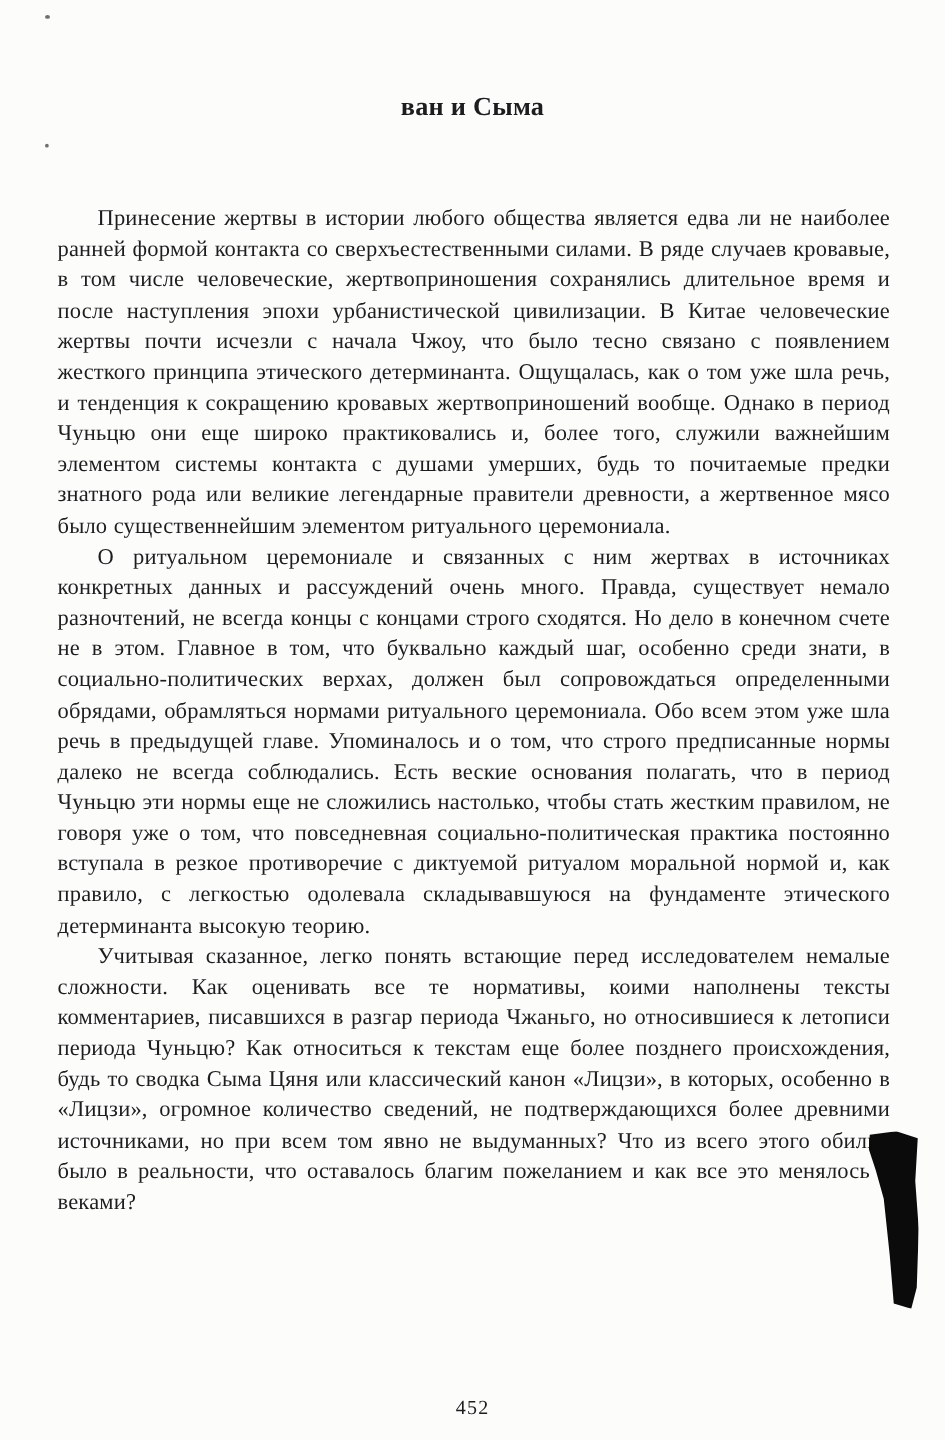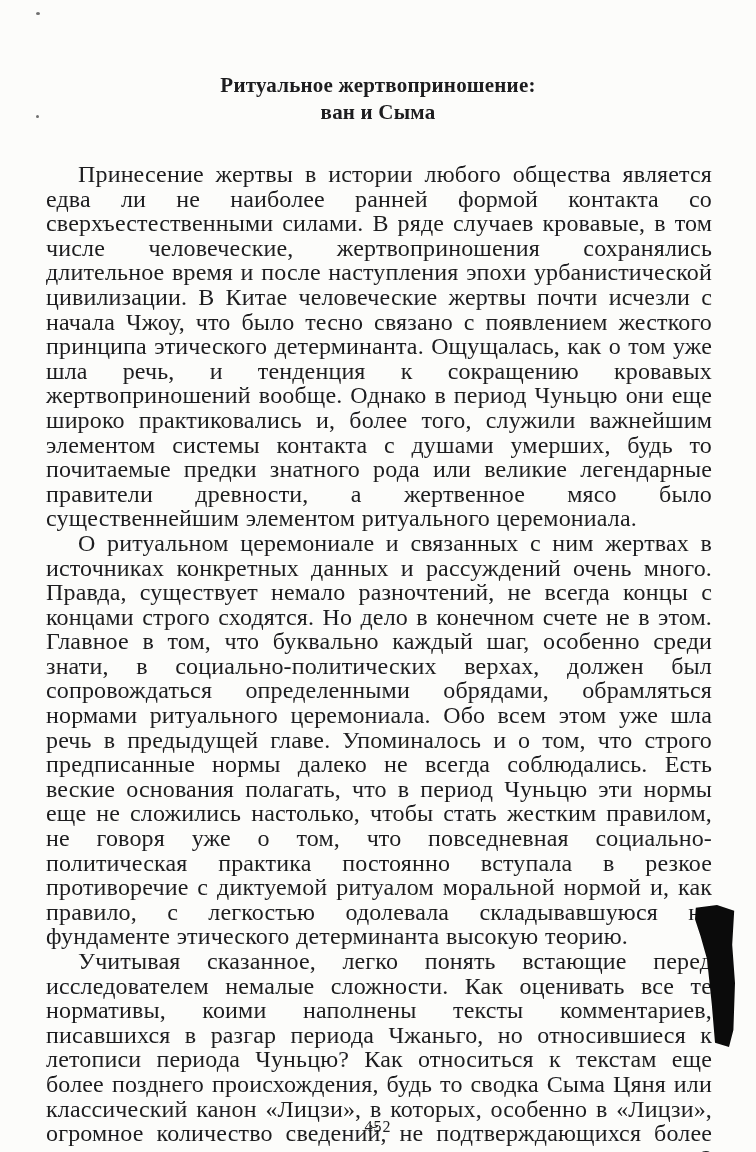--- a/index.html
+++ b/index.html
@@ -33,21 +33,21 @@
   .body-text {
     position: absolute;
     top: 162px;
     left: 46px;
     width: 666px;
   }
   .para {
     margin: 0;
     text-align: justify;
     text-indent: 32px;
-    font-size: 24px;
+    font-size: 18px;
     line-height: 24.6px;
     letter-spacing: 0.15px;
     word-spacing: 0.5px;
     hyphens: auto;
   }
   .page-number {
     position: absolute;
     bottom: 16px;
     left: 0;
     right: 0;
@@ -75,21 +75,20 @@
 </style>
 </head>
 <body>
 
 <div class="page">
 
   <div class="speck speck-1"></div>
   <div class="speck speck-2"></div>
 
   <h1 class="title">
-    <span class="title-line">Ритуальное жертвоприношение:</span>
     <span class="title-line">ван и Сыма</span>
   </h1>
 
   <div class="body-text">
     <p class="para">Принесение жертвы в истории любого общества является едва ли не наиболее ранней формой контакта со сверхъестественными силами. В ряде случаев кровавые, в том числе человеческие, жертвоприношения сохранялись длительное время и после наступления эпохи урбанистической цивилизации. В Китае человеческие жертвы почти исчезли с начала Чжоу, что было тесно связано с появлением жесткого принципа этического детерминанта. Ощущалась, как о том уже шла речь, и тенденция к сокращению кровавых жертвоприношений вообще. Однако в период Чуньцю они еще широко практиковались и, более того, служили важнейшим элементом системы контакта с душами умерших, будь то почитаемые предки знатного рода или великие легендарные правители древности, а жертвенное мясо было существеннейшим элементом ритуального церемониала.</p>
     <p class="para">О ритуальном церемониале и связанных с ним жертвах в источниках конкретных данных и рассуждений очень много. Правда, существует немало разночтений, не всегда концы с концами строго сходятся. Но дело в конечном счете не в этом. Главное в том, что буквально каждый шаг, особенно среди знати, в социально-политических верхах, должен был сопровождаться определенными обрядами, обрамляться нормами ритуального церемониала. Обо всем этом уже шла речь в предыдущей главе. Упоминалось и о том, что строго предписанные нормы далеко не всегда соблюдались. Есть веские основания полагать, что в период Чуньцю эти нормы еще не сложились настолько, чтобы стать жестким правилом, не говоря уже о том, что повседневная социально-политическая практика постоянно вступала в резкое противоречие с диктуемой ритуалом моральной нормой и, как правило, с легкостью одолевала складывавшуюся на фундаменте этического детерминанта высокую теорию.</p>
     <p class="para">Учитывая сказанное, легко понять встающие перед исследователем немалые сложности. Как оценивать все те нормативы, коими наполнены тексты комментариев, писавшихся в разгар периода Чжаньго, но относившиеся к летописи периода Чуньцю? Как относиться к текстам еще более позднего происхождения, будь то сводка Сыма Цяня или классический канон «Лицзи», в которых, особенно в «Лицзи», огромное количество сведений, не подтверждающихся более древними источниками, но при всем том явно не выдуманных? Что из всего этого обилия было в реальности, что оставалось благим пожеланием и как все это менялось с веками?</p>
   </div>
 
   <div class="page-number">452</div>

